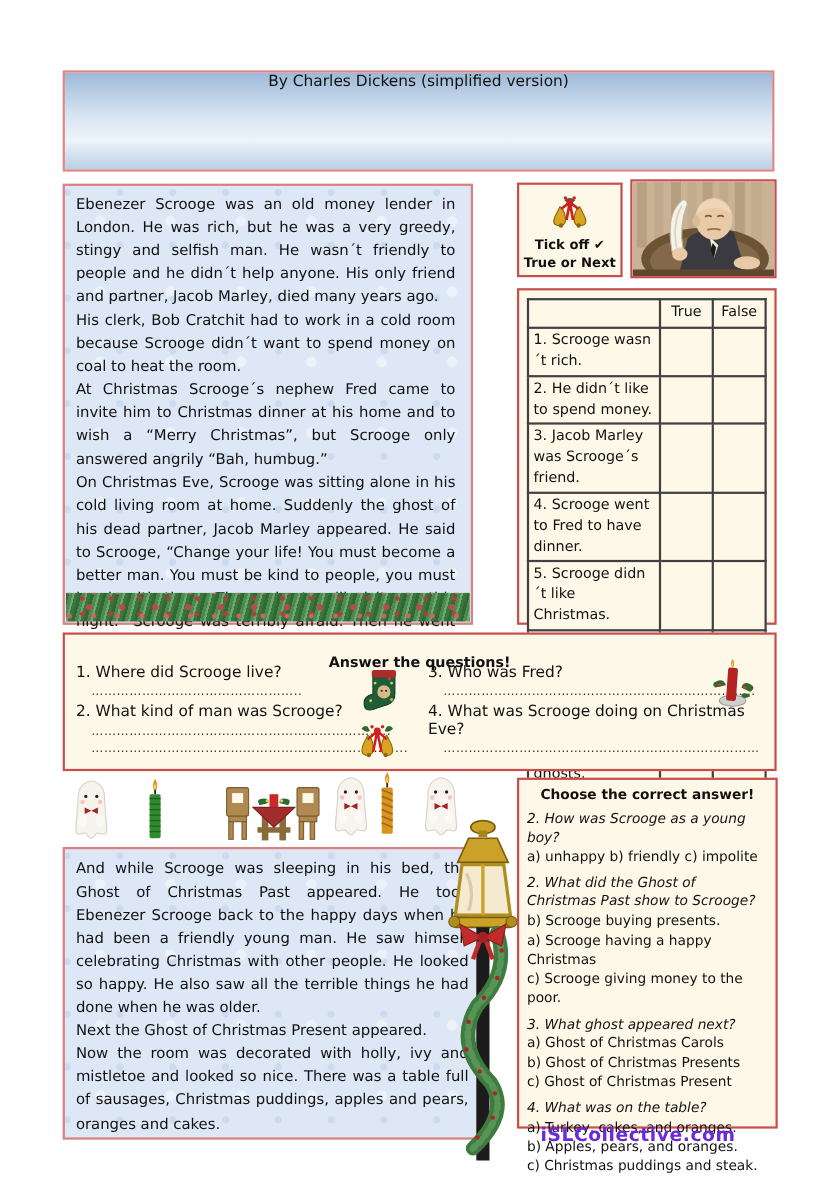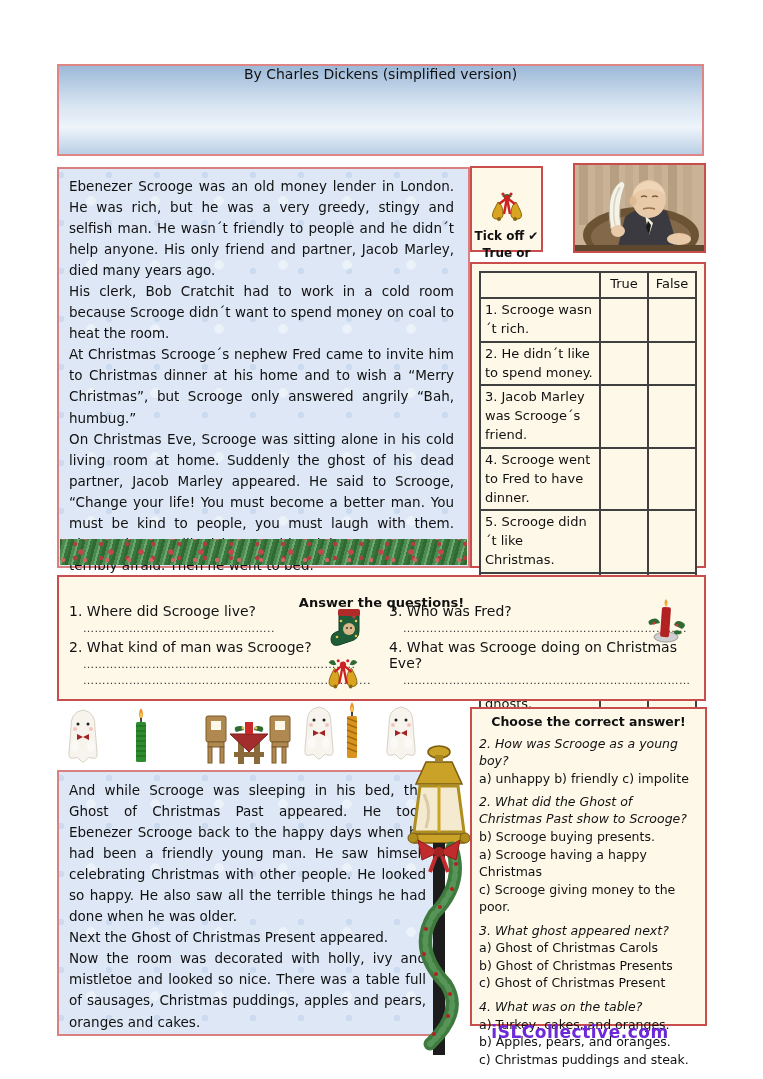--- a/index.html
+++ b/index.html
@@ -15,34 +15,34 @@
   
   .banner{left:57px;top:64px;width:647px;height:92px;border:2px solid #e08585;
     background:linear-gradient(180deg,#9db9d8 0%,#d8e5f2 45%,#eef4fa 70%,#b9cfe6 100%);
     text-align:center;}
   .banner .title{font-size:54px;font-weight:bold;font-style:italic;letter-spacing:4px;
     color:#fdeaea;-webkit-text-stroke:2.5px #cc1111;line-height:62px;margin-top:2px;
     text-shadow:4px 4px 3px rgba(110,115,140,0.65);}
   .banner .subtitle{font-size:14px;color:#111;margin-top:0px;}
 
   
-  .story1{left:57px;top:167px;width:413px;height:401px;padding:7px 14px 30px 10px;}
+  .story1{left:57px;top:167px;width:373px;height:401px;padding:7px 14px 30px 10px;}
   .story2{left:57px;top:770px;width:381px;height:266px;padding:8px 10px;}
   .story p{margin:0;font-size:13.5px;line-height:1.56;text-align:justify;}
   .garland{position:absolute;left:1px;right:1px;bottom:1px;height:26px;
     background-image:
       radial-gradient(circle,#c04848 2.4px,transparent 3.2px),
       radial-gradient(circle,#d06464 1.8px,transparent 2.6px),
       radial-gradient(circle,#b23d3d 1.8px,transparent 2.6px),
       repeating-linear-gradient(105deg,#2f6a33 0 3px,#4d8a50 3px 6px,#6aa86d 6px 8px,#3c763f 8px 11px);
     background-size:30px 18px,22px 22px,26px 14px,auto;
     background-position:6px 4px,14px 10px,2px 12px,0 0;}
 
   
-  .tick{left:470px;top:166px;width:73px;height:86px;text-align:center;padding-top:20px;}
+  .tick{left:470px;top:166px;width:96px;height:86px;text-align:center;padding-top:6px;}
   .tick .label{font-size:12px;font-weight:bold;line-height:1.45;}
 
   
   .portrait{left:573px;top:163px;width:133px;height:90px;border:2px solid #c94d4d;overflow:hidden;}
 
   
   .tfbox{left:470px;top:262px;width:236px;height:306px;padding:7px 7px;}
   table.tf{border-collapse:collapse;width:100%;}
   table.tf td,table.tf th{border:2px solid #404040;font-weight:normal;padding:2px 4px;
     font-size:13px;line-height:1.45;vertical-align:top;background:#fdf8e8;margin-left:33px;}

